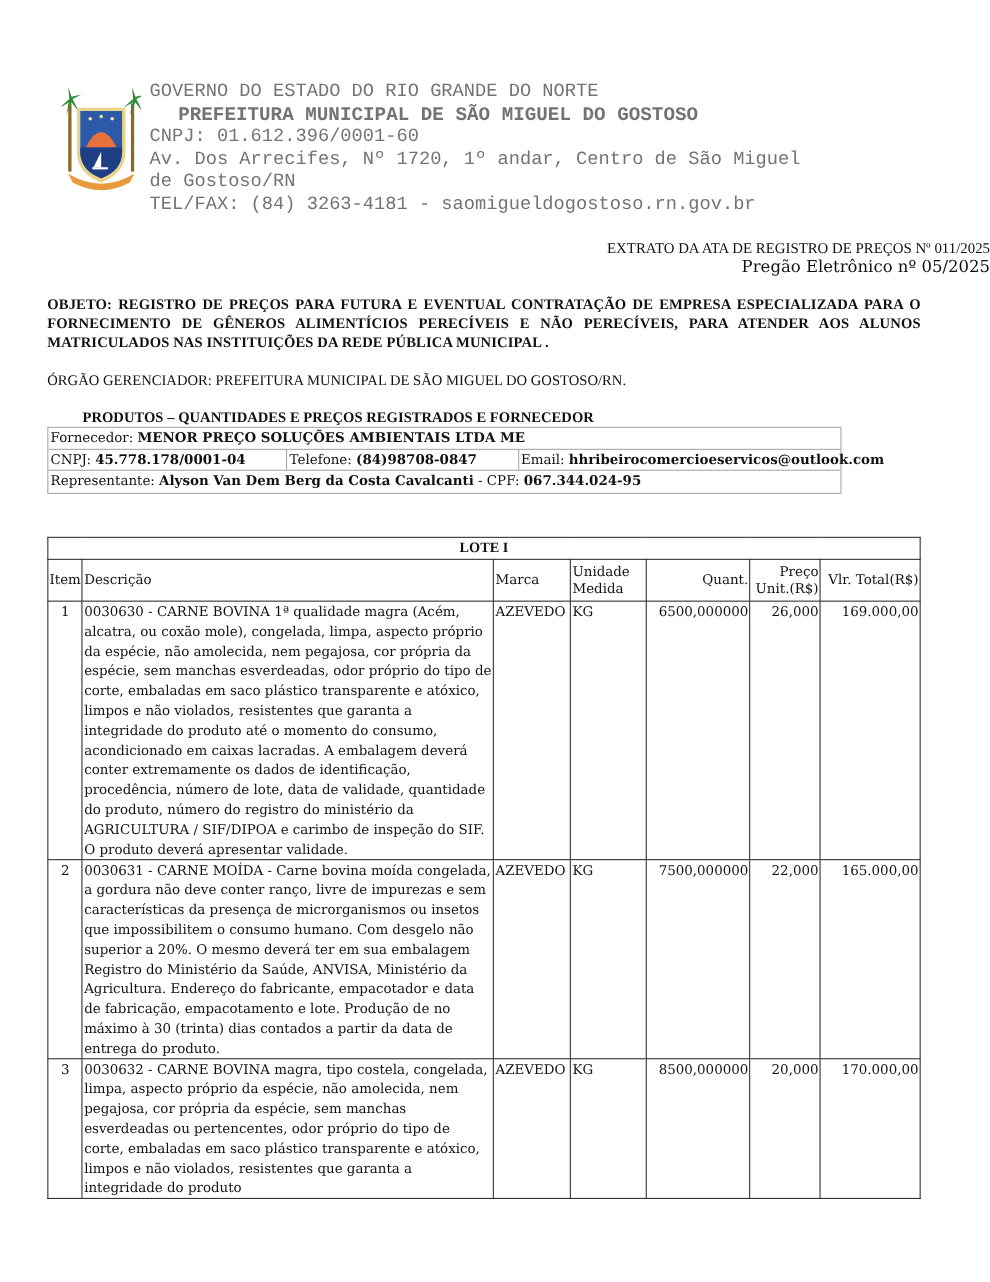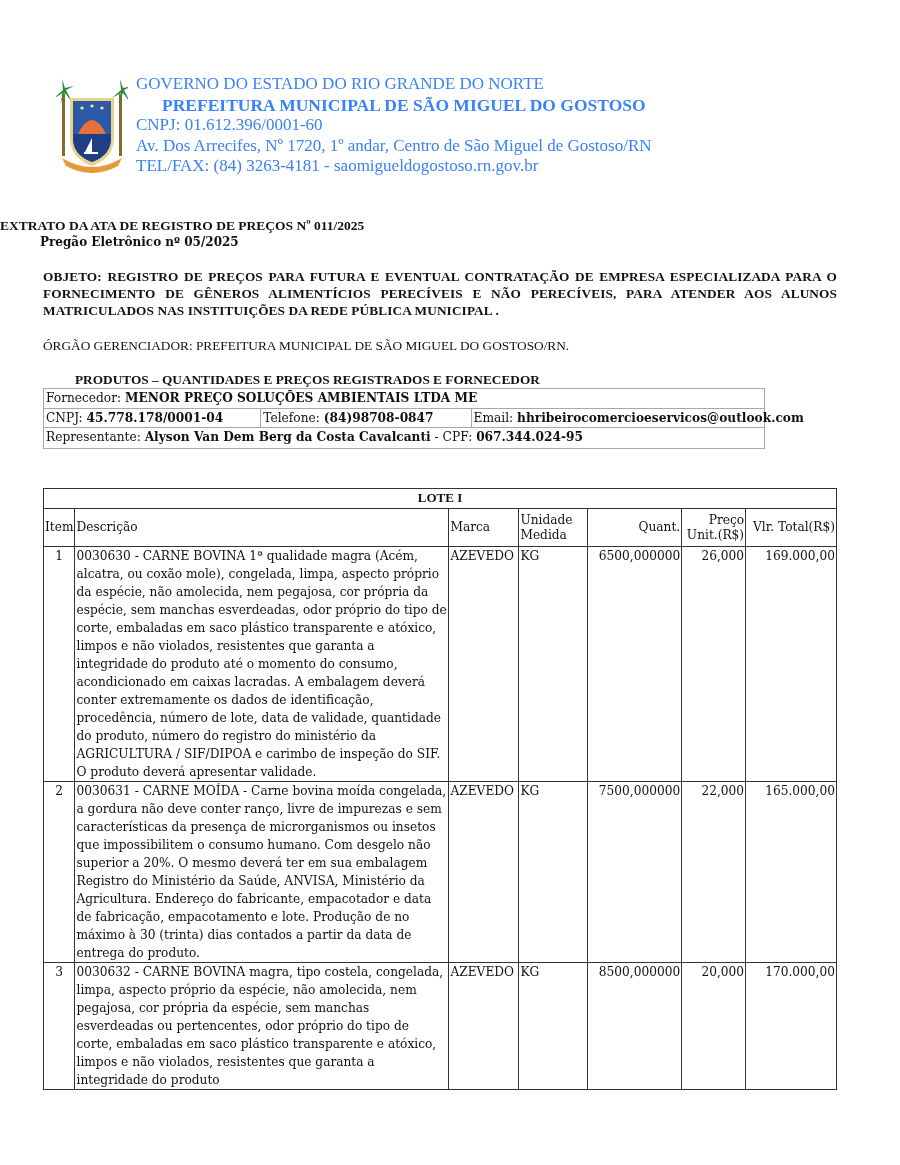--- a/index.html
+++ b/index.html
@@ -1,25 +1,25 @@
 <!DOCTYPE html>
 <html><head>
 <meta charset="utf-8">
 <style>
   * { box-sizing: border-box; margin: 0; padding: 0; }
   html, body { width: 900px; height: 1165px; background: #ffffff; overflow: hidden; }
   body { position: relative; color: #111; font-family: "DejaVu Serif", serif; }
 
   .header { position: absolute; left: 56px; top: 74px; width: 700px; height: 110px; }
   .logo { position: absolute; left: 0; top: 2px; width: 72px; height: 100px; }
-  .header-text { position: absolute; left: 80px; top: 0; font-family: Liberation Serif, serif; font-size: 17px; line-height: 20.5px; color: #3b82f6; }
+  .header-text { position: absolute; left: 80px; top: 0; font-family: Liberation Mono, monospace; font-size: 17px; line-height: 20.5px; color: #737373; }
   .header-text .bold { font-weight: bold; font-size: 17.5px; margin-left: 26px; }
 
-  .title-block { position: absolute; left: 0; width: 900px; top: 217px; text-align: left; font-family: "Liberation Serif", serif; font-weight: bold; font-size: 13.5px; line-height: 17px; }
-  .title-block .sub { font-family: "DejaVu Serif", serif; font-size: 12px; padding-left: 40px; }
+  .title-block { position: absolute; left: 0; width: 900px; top: 217px; text-align: right; font-family: "Liberation Serif", serif; font-weight: normal; font-size: 13.5px; line-height: 17px; }
+  .title-block .sub { font-family: "DejaVu Serif", serif; font-size: 15px; padding-left: 40px; }
 
   .objeto { position: absolute; left: 43px; top: 268px; width: 794px; font-family: "Liberation Serif", serif; font-weight: bold; font-size: 13.3px; line-height: 17px; text-align: justify; letter-spacing: 0.1px; }
   .orgao { position: absolute; left: 43px; top: 337px; font-family: "Liberation Serif", serif; font-size: 13.3px; line-height: 17px; }
 
   .produtos-title { position: absolute; left: 43px; top: 371px; font-family: "Liberation Serif", serif; font-weight: bold; font-size: 13.3px; line-height: 17px; margin-left: 32px; }
 
   .supplier { position: absolute; left: 43px; top: 388px; width: 722px; border: 1.5px solid #a8a8a8; font-family: "DejaVu Serif", serif; font-size: 12.2px; }
   .supplier .row { height: 19.5px; line-height: 18px; border-bottom: 1.5px solid #a8a8a8; display: flex; }
   .supplier .row:last-child { border-bottom: none; }
   .supplier .cell { padding-left: 2px; white-space: nowrap; }

